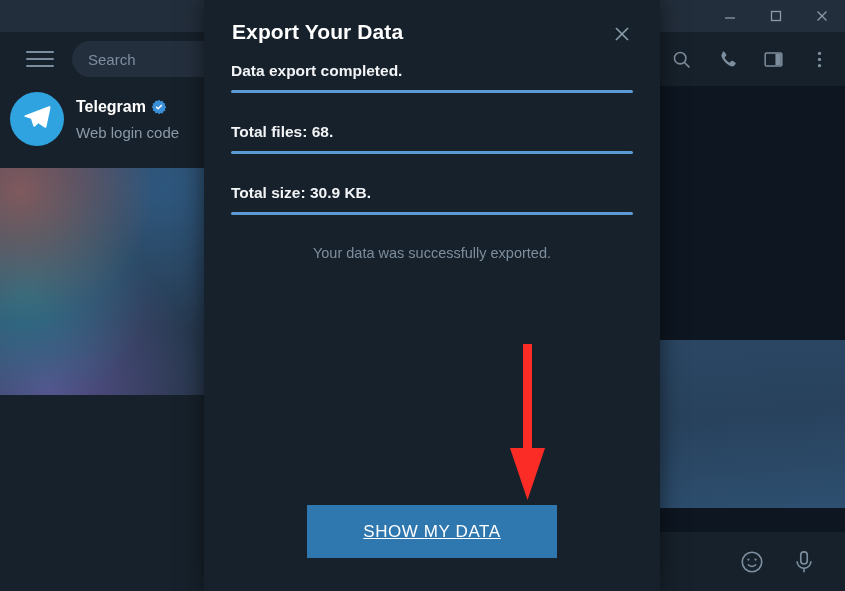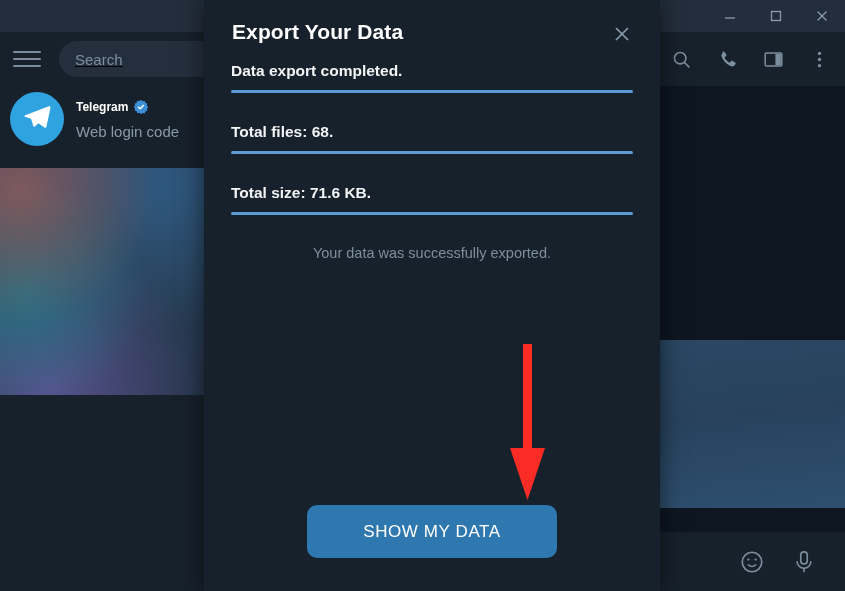--- a/index.html
+++ b/index.html
@@ -47,23 +47,22 @@
     position: absolute;
     top: 32px; left: 0;
     width: 263px;
     bottom: 0;
     background: #17212b;
   }
   .sidebar-top {
     height: 54px;
     display: flex;
     align-items: center;
-    padding-left: 11px;
-    box-sizing: border-box;
-    text-decoration: underline;
+    padding-left: 24px;
+    box-sizing: border-box;
   }
   .hamburger {
     width: 32px;
     height: 28px;
     display: flex;
     flex-direction: column;
     justify-content: center;
     gap: 5px;
     padding: 0 2px;
     box-sizing: border-box;
@@ -113,21 +112,21 @@
     overflow: hidden;
     white-space: nowrap;
   }
   .chat-name-row {
     display: flex;
     align-items: center;
     gap: 5px;
   }
   .chat-name {
     color: #ffffff;
-    font-size: 12px;
+    font-size: 16px;
     font-weight: bold;
   }
   .verified {
     width: 16px;
     height: 16px;
     flex: 0 0 16px;
   }
   .chat-preview {
     color: #8a9aa9;
     font-size: 15px;
@@ -262,26 +261,27 @@
 
   
   .primary-btn {
     position: absolute;
     left: 103px;
     top: 505px;
     width: 250px;
     height: 53px;
     background: #2f77af;
     border: none;
-    border-radius: 10px;
+    border-radius: 0;
     color: #ffffff;
     font-size: 17px;
     font-family: "Liberation Sans", sans-serif;
     letter-spacing: 0.6px;
     cursor: pointer;
+    text-decoration: underline;
   }
 
   
   .arrow-annotation {
     position: absolute;
     left: 508px;
     top: 344px;
     width: 40px;
     height: 158px;
     z-index: 40;
@@ -425,21 +425,21 @@
       <div class="step-label">Data export completed.</div>
       <div class="progress-track"></div>
     </div>
 
     <div class="step">
       <div class="step-label">Total files: 68.</div>
       <div class="progress-track"></div>
     </div>
 
     <div class="step">
-      <div class="step-label">Total size: 71.6 KB.</div>
+      <div class="step-label">Total size: 30.9 KB.</div>
       <div class="progress-track"></div>
     </div>
 
     <div class="note">Your data was successfully exported.</div>
   </div>
 
   <button class="primary-btn">SHOW MY DATA</button>
 </div>
 
 <div class="arrow-annotation">

